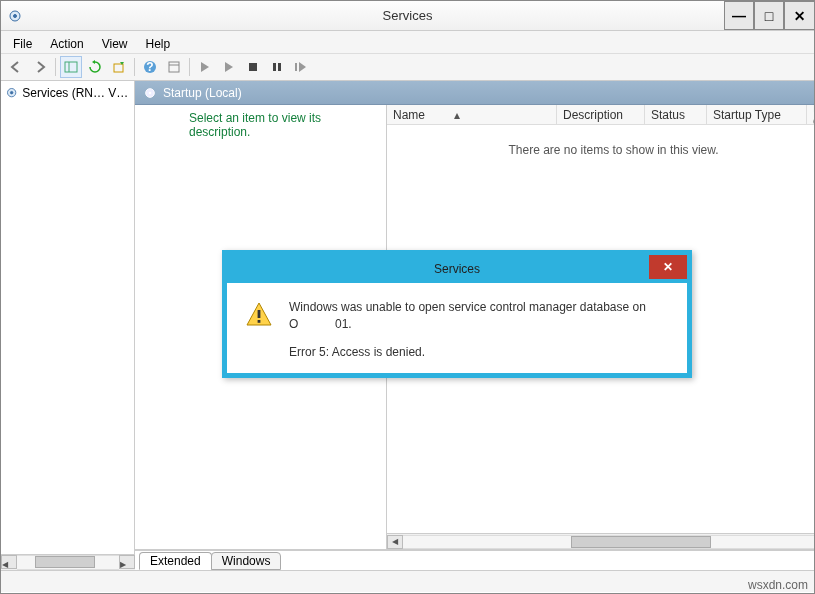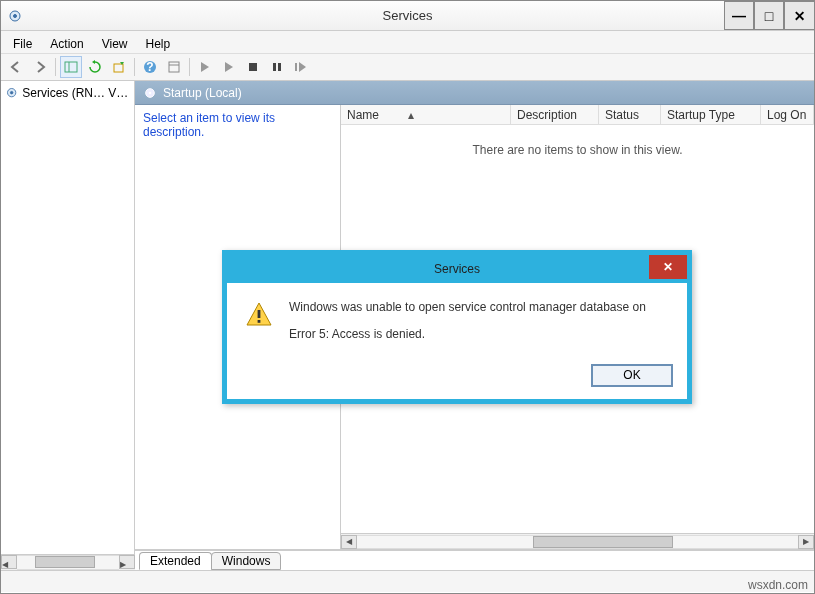--- a/index.html
+++ b/index.html
@@ -25,21 +25,21 @@
 
 
 .client { display:flex; height:489px; }
 .tree { width:134px; border-right:1px solid #ccc; background:#fff; padding:4px 2px; overflow:hidden;}
 .tree-item { display:flex; align-items:center; gap:4px; white-space:nowrap; padding:1px 2px;}
 .gear { width:14px; height:14px; }
 
 .right { flex:1; display:flex; flex-direction:column; background:#fff;}
 .panel-header { height:24px; background:linear-gradient(#9fb8cf,#8ea9c3); border-bottom:1px solid #7a94af; color:#fff; display:flex; align-items:center; padding:0 8px; gap:6px; font-size:13px;}
 .panel-body { flex:1; display:flex; position:relative; border-bottom:1px solid #ccc;}
-.desc-col { width:205px; padding:6px 8px; color:#1d4ed8;}
+.desc-col { width:205px; padding:6px 8px; color:#15803d;margin-left:46px;}
 .list-col { flex:1; border-left:1px solid #ccc; display:flex; flex-direction:column; position:relative;}
 .headers { height:20px; display:flex; border-bottom:1px solid #ddd; background:#f7f7f7;}
 .headers .h { padding:2px 6px; border-right:1px solid #ddd; display:flex; align-items:center; gap:3px; color:#333;}
 .h-name{width:170px;} .h-desc{width:88px;} .h-stat{width:62px;} .h-start{width:100px;} .h-log{flex:1;}
 .empty-msg { text-align:center; color:#555; margin-top:18px;}
 .hscroll { height:16px; border-top:1px solid #ccc; background:#f0f0f0; display:flex; align-items:center;}
 .hscroll .arrow{width:16px; height:14px; border:1px solid #bbb; background:#e8e8e8; display:flex; align-items:center; justify-content:center;}
 .hscroll .track{flex:1; height:14px; border-top:1px solid #ddd; border-bottom:1px solid #ddd; background:#f5f5f5; position:relative;}
 .hscroll .thumb{ position:absolute; height:12px; top:0; background:#cfcfcf; border:1px solid #aaa;}
 
@@ -245,20 +245,18 @@
   <div class="dlg-body">
     <span class="warn-icon">
       <svg viewBox="0 0 28 28">
           <path d="M14 2 L26 24 L2 24 Z" fill="#ffd24a" stroke="#b08400" stroke-width="1"></path>
           <rect x="12.6" y="9" width="2.8" height="8" fill="#333"></rect>
           <rect x="12.6" y="19" width="2.8" height="2.8" fill="#333"></rect>
         </svg>
     </span>
     <div>
       <div>Windows was unable to open service control manager database on</div>
+      <div>O&nbsp;&nbsp;&nbsp;&nbsp;&nbsp;&nbsp;&nbsp;&nbsp;&nbsp;&nbsp;&nbsp;01.</div>
       <div style="height:10px"></div>
       <div>Error 5: Access is denied.</div>
     </div>
   </div>
-  <div class="dlg-buttons">
-    <button>OK</button>
-  </div>
 </div>
 
 </body></html>

